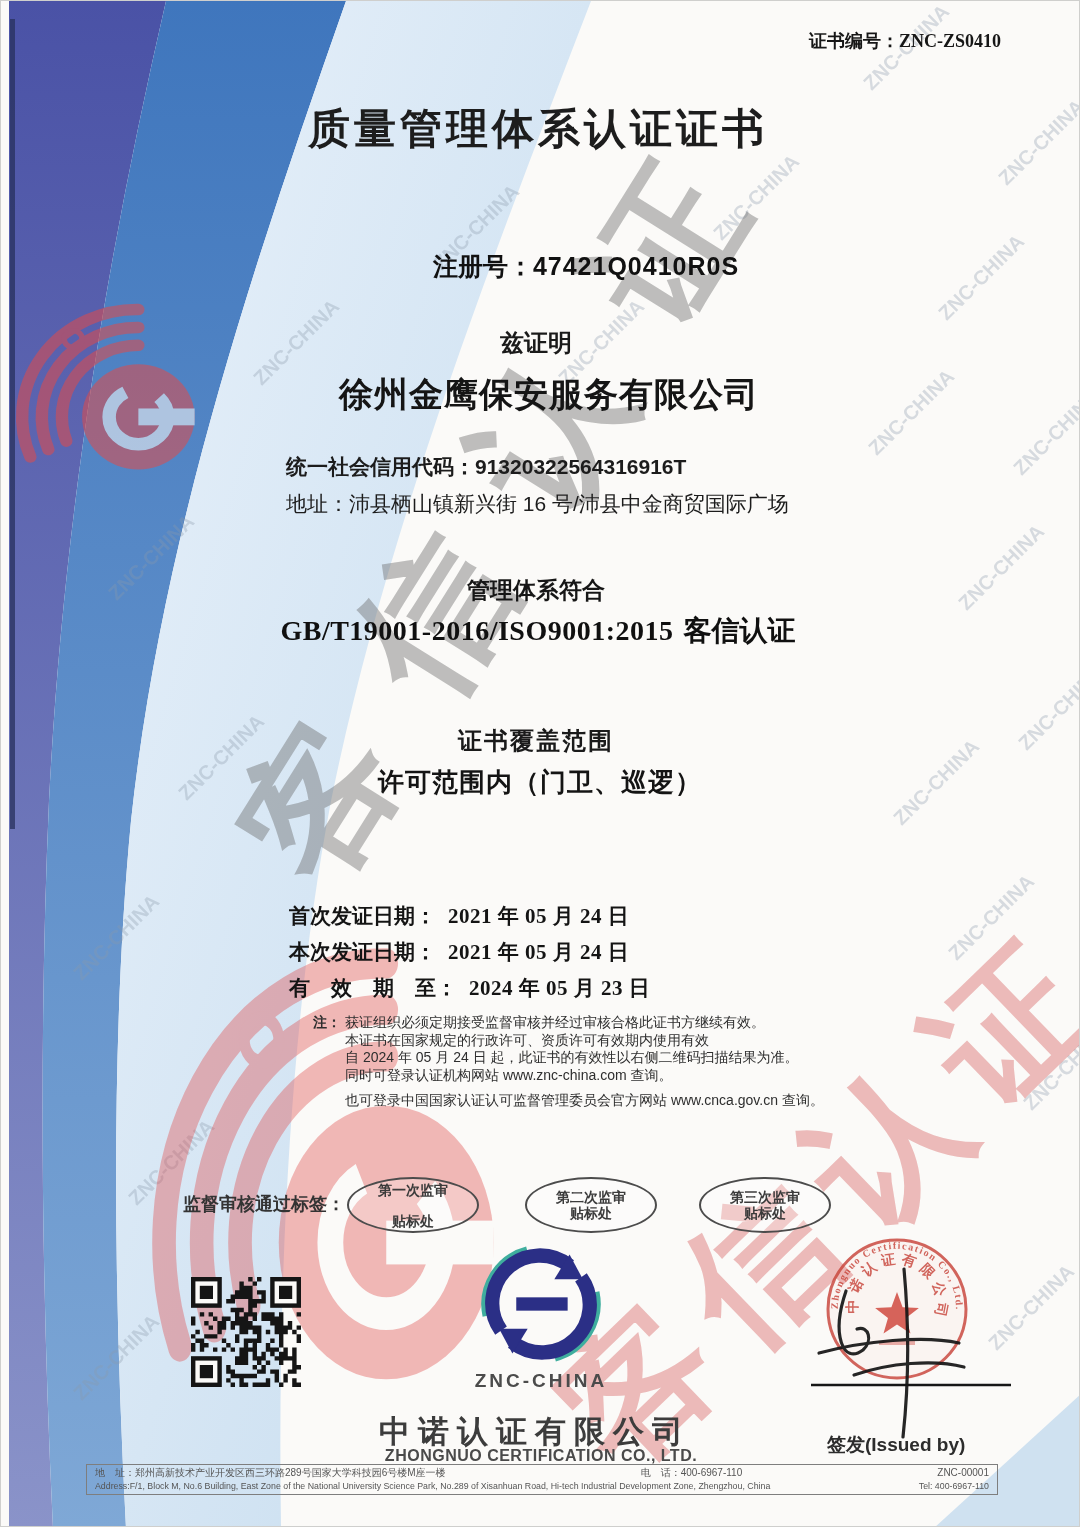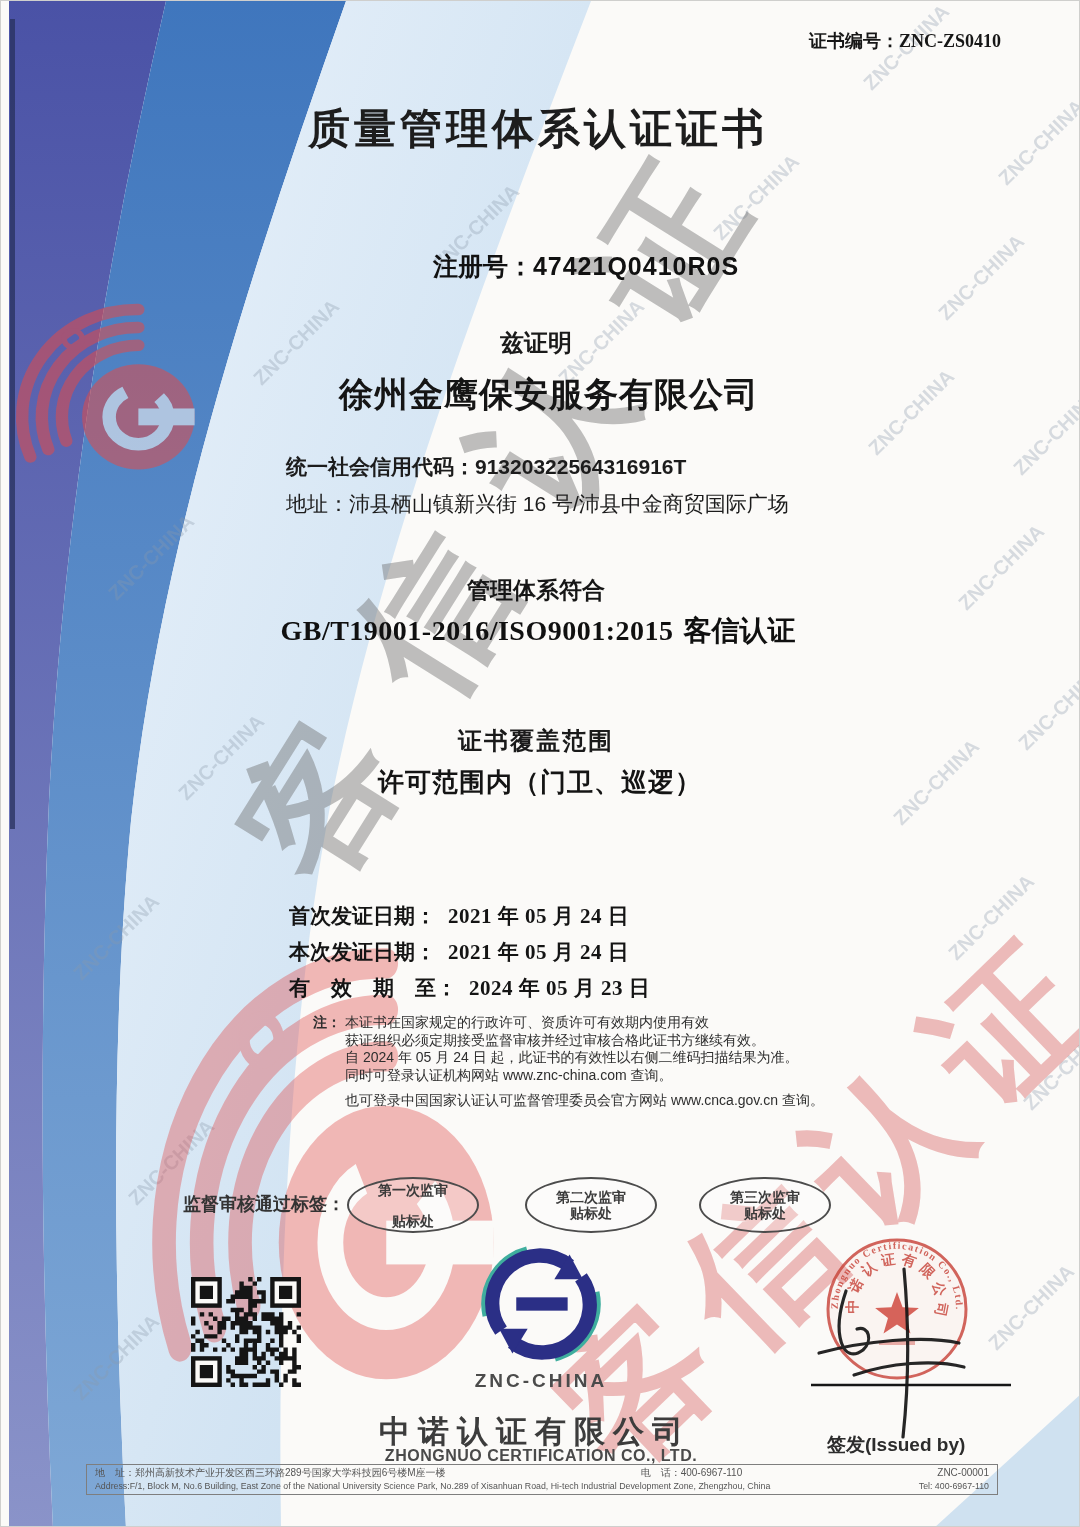--- a/index.html
+++ b/index.html
@@ -163,22 +163,22 @@
 
     <div class="abs dates hei">
       <div class="row"><span class="lbl">首次发证日期：</span><span class="val">2021 年 05 月 24 日</span></div>
       <div class="row"><span class="lbl">本次发证日期：</span><span class="val">2021 年 05 月 24 日</span></div>
       <div class="row"><span class="lbl">有　效　期　至：</span><span class="val">2024 年 05 月 23 日</span></div>
     </div>
 
     <div class="abs notes hei">
       <div class="nlbl">注：</div>
       <div>
+        <div>获证组织必须定期接受监督审核并经过审核合格此证书方继续有效。</div>
         <div>本证书在国家规定的行政许可、资质许可有效期内使用有效</div>
-        <div>获证组织必须定期接受监督审核并经过审核合格此证书方继续有效。</div>
         <div>自 2024 年 05 月 24 日 起，此证书的有效性以右侧二维码扫描结果为准。</div>
         <div>同时可登录认证机构网站 www.znc-china.com 查询。</div>
         <div class="mt">也可登录中国国家认证认可监督管理委员会官方网站 www.cnca.gov.cn 查询。</div>
       </div>
     </div>
 
     <div class="abs sup-label hei">监督审核通过标签：</div>
     <div class="sticker st1 hei">
       <div>第一次监审</div>
       <div>贴标处</div>

